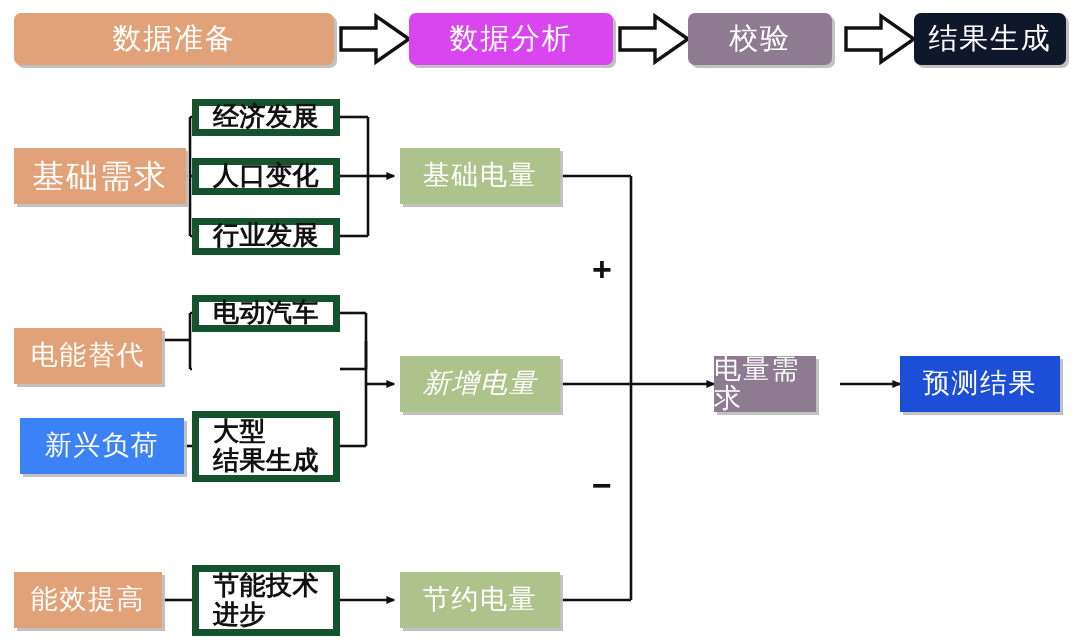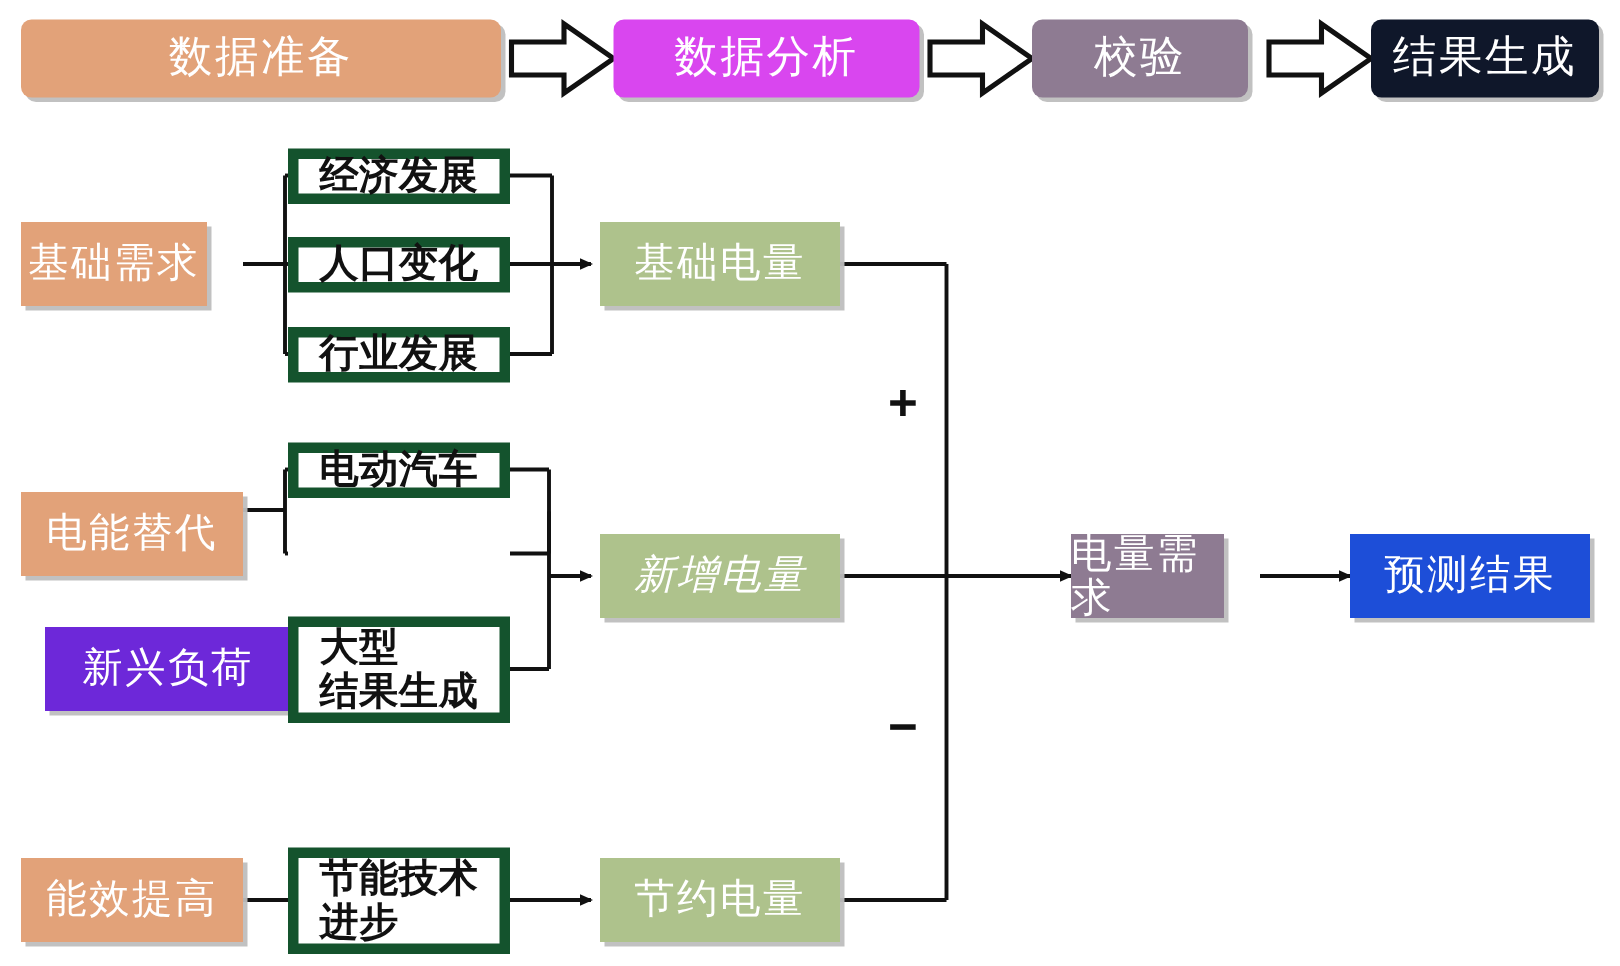--- a/index.html
+++ b/index.html
@@ -131,27 +131,27 @@
   <div class="node filled" style="left:409px; top:13px; width:204px; height:52px; background:#d946ef; font-size:29px;">
     <span>数据分析</span>
   </div>
   <div class="node filled" style="left:688px; top:13px; width:144px; height:52px; background:#8E7B92; font-size:29px;">
     <span>校验</span>
   </div>
   <div class="node filled" style="left:914px; top:13px; width:152px; height:52px; background:#0f172a; font-size:29px;">
     <span>结果生成</span>
   </div>
 
-  <div class="node filled sq" style="left:14px; top:148px; width:124px; height:56px; background:#E2A279; font-size:27px;">
+  <div class="node filled sq" style="left:14px; top:148px; width:172px; height:56px; background:#E2A279; font-size:32px;">
     <span>基础需求</span>
   </div>
   <div class="node filled sq" style="left:14px; top:312px; width:148px; height:56px; background:#E2A279; font-size:27px;margin-top:16px;">
     <span>电能替代</span>
   </div>
-  <div class="node filled sq" style="left:30px; top:418px; width:164px; height:56px; background:#6d28d9; font-size:27px;">
+  <div class="node filled sq" style="left:20px; top:418px; width:164px; height:56px; background:#3b82f6; font-size:27px;">
     <span>新兴负荷</span>
   </div>
   <div class="node filled sq" style="left:14px; top:572px; width:148px; height:56px; background:#E2A279; font-size:27px;">
     <span>能效提高</span>
   </div>
 
   <div class="node plain" style="left:192px; top:99px; width:148px; height:37px; font-size:26px;">
     <span>经济发展</span>
   </div>
   <div class="node plain" style="left:192px; top:158px; width:148px; height:37px; font-size:26px;">

